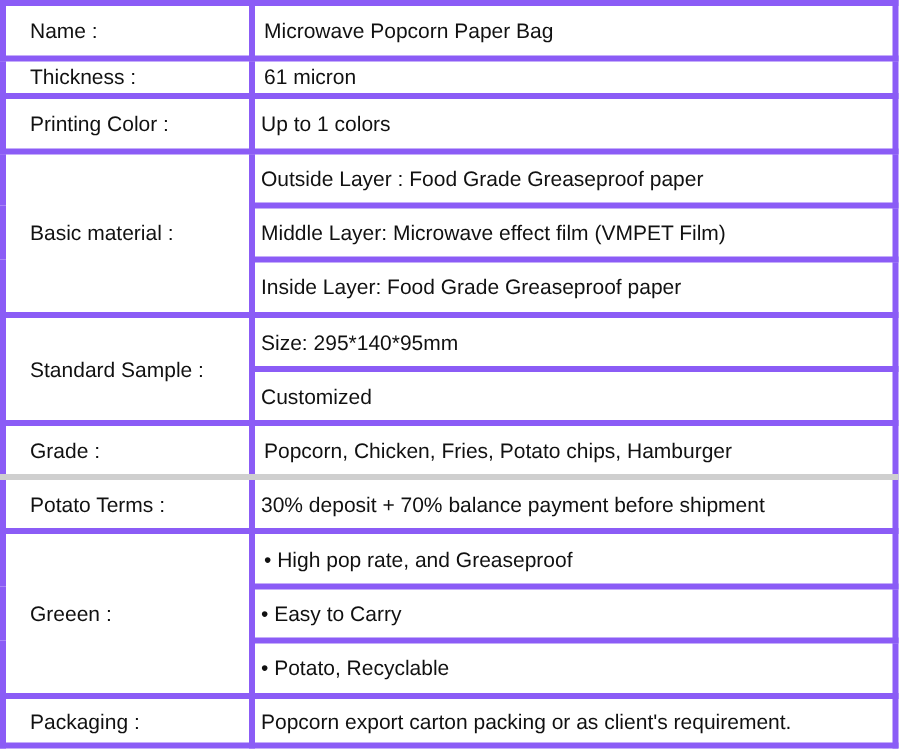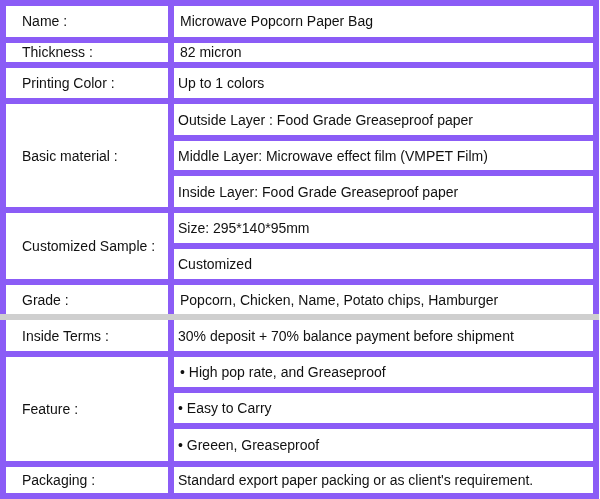--- a/index.html
+++ b/index.html
@@ -1,76 +1,76 @@
 <!DOCTYPE html>
 <html><head>
 <meta charset="utf-8">
 <style>
   html, body { margin: 0; padding: 0; background: #ffffff; }
   body { width: 600px; height: 499px; overflow: hidden; position: relative;
          font-family: "Liberation Sans", sans-serif; font-size: 14px; color: #111; }
   table { position: absolute; left: 0; top: 0; width: 599px; height: 499px;
           border-collapse: collapse; table-layout: fixed; }
-  td { border: 6px solid #8b5cf6; padding: 0 0 0 16px; vertical-align: middle;
+  td { border: 4px solid #8b5cf6; padding: 0 0 0 16px; vertical-align: middle;
        white-space: nowrap; overflow: hidden; }
   td.label { width: 146px; }
   td.value { padding-left: 4px; margin-left: 26px; }
   td.value.ind { padding-left: 6px; }
   tr.light td { border-bottom-color: #cfcfcf; }
 </style>
 </head>
 <body>
 
 <table>
   <tbody>
       <tr style="height:36px">
     <td class="label">Name :</td>
     <td class="value ind">Microwave Popcorn Paper Bag</td>
   </tr>
   <tr style="height:25px">
     <td class="label">Thickness :</td>
-    <td class="value ind">82 micron</td>
+    <td class="value ind">61 micron</td>
   </tr>
   <tr style="height:36px">
     <td class="label">Printing Color :</td>
     <td class="value">Up to 1 colors</td>
   </tr>
   <tr style="height:36px">
     <td class="label" rowspan="3">Basic material :</td>
     <td class="value">Outside Layer : Food Grade Greaseproof paper</td>
   </tr>
   <tr style="height:35px">
     <td class="value">Middle Layer:  Microwave effect film (VMPET Film)</td>
   </tr>
   <tr style="height:36px">
     <td class="value">Inside Layer: Food Grade Greaseproof paper</td>
   </tr>
   <tr style="height:36px">
-    <td class="label" rowspan="2">Customized Sample :</td>
+    <td class="label" rowspan="2">Standard Sample :</td>
     <td class="value">Size: 295*140*95mm</td>
   </tr>
   <tr style="height:35px">
     <td class="value">Customized</td>
   </tr>
   <tr class="light" style="height:35px">
     <td class="label">Grade :</td>
-    <td class="value ind">Popcorn, Chicken, Name, Potato chips, Hamburger</td>
+    <td class="value ind">Popcorn, Chicken, Fries, Potato chips, Hamburger</td>
   </tr>
   <tr style="height:36px">
-    <td class="label">Inside Terms :</td>
+    <td class="label">Potato Terms :</td>
     <td class="value">30% deposit + 70% balance payment before shipment</td>
   </tr>
   <tr style="height:36px">
-    <td class="label" rowspan="3">Feature :</td>
+    <td class="label" rowspan="3">Greeen :</td>
     <td class="value ind">• High pop rate, and Greaseproof</td>
   </tr>
   <tr style="height:35px">
     <td class="value">• Easy to Carry</td>
   </tr>
   <tr style="height:37px">
-    <td class="value">• Greeen, Greaseproof</td>
+    <td class="value">• Potato, Recyclable</td>
   </tr>
   <tr style="height:32px">
     <td class="label">Packaging :</td>
-    <td class="value">Standard export paper packing or as client's requirement.</td>
+    <td class="value">Popcorn export carton packing or as client's requirement.</td>
   </tr>
 </tbody>
   </table>
 
 </body></html>

